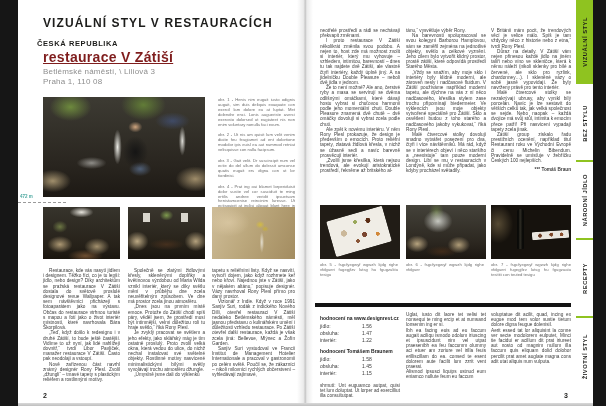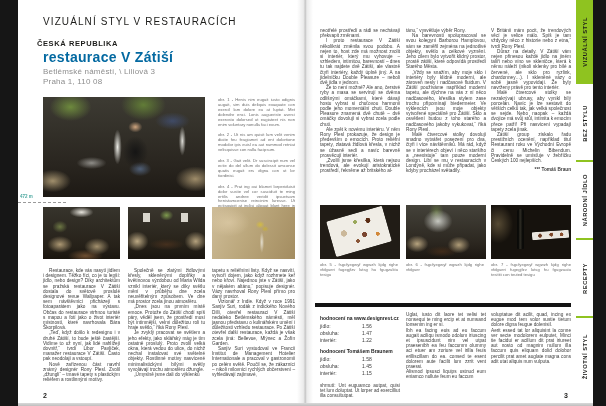--- a/index.html
+++ b/index.html
@@ -11,23 +11,23 @@
   .abs{position:absolute;}
   .edge{background:#161616;top:0;height:406px;}
   .gutter{
     left:297px;top:0;width:16px;height:406px;
     background:linear-gradient(90deg,rgba(0,0,0,0) 0%,rgba(0,0,0,.08) 40%,rgba(0,0,0,.22) 52%,rgba(0,0,0,.08) 62%,rgba(0,0,0,0) 100%);
     pointer-events:none;
   }
   .bottom-edge{left:18px;top:403px;width:575px;height:3px;background:linear-gradient(180deg,#d9d9d9,#bfbfbf);}
 
   
-  .kicker{font-size:10px;font-weight:normal;letter-spacing:1.1px;color:#1d1d1b;}
+  .kicker{font-size:12px;font-weight:bold;letter-spacing:1.1px;color:#1d1d1b;}
   .country{font-size:7.5px;font-weight:bold;letter-spacing:.6px;color:#1d1d1b;}
-  .title{font-size:14px;font-weight:bold;letter-spacing:.3px;color:#0369a1;}
+  .title{font-size:14px;font-weight:bold;letter-spacing:.3px;color:#7f1d1d;text-decoration:underline;}
   .addr{font-size:8px;color:#8e8e8e;letter-spacing:.2px;}
 
   
   .col{font-size:4.7px;line-height:5.2px;color:#3c3c3c;text-align:justify;}
   .col p{margin:0;text-indent:6px;}
   .col p.ni{text-indent:0;}
   .byline{text-align:right;margin-top:4px !important;font-weight:bold;color:#3c3c3c;}
 
   
   .cap{font-size:4.2px;line-height:4.9px;color:#6e6e6e;text-align:justify;margin:0;}

